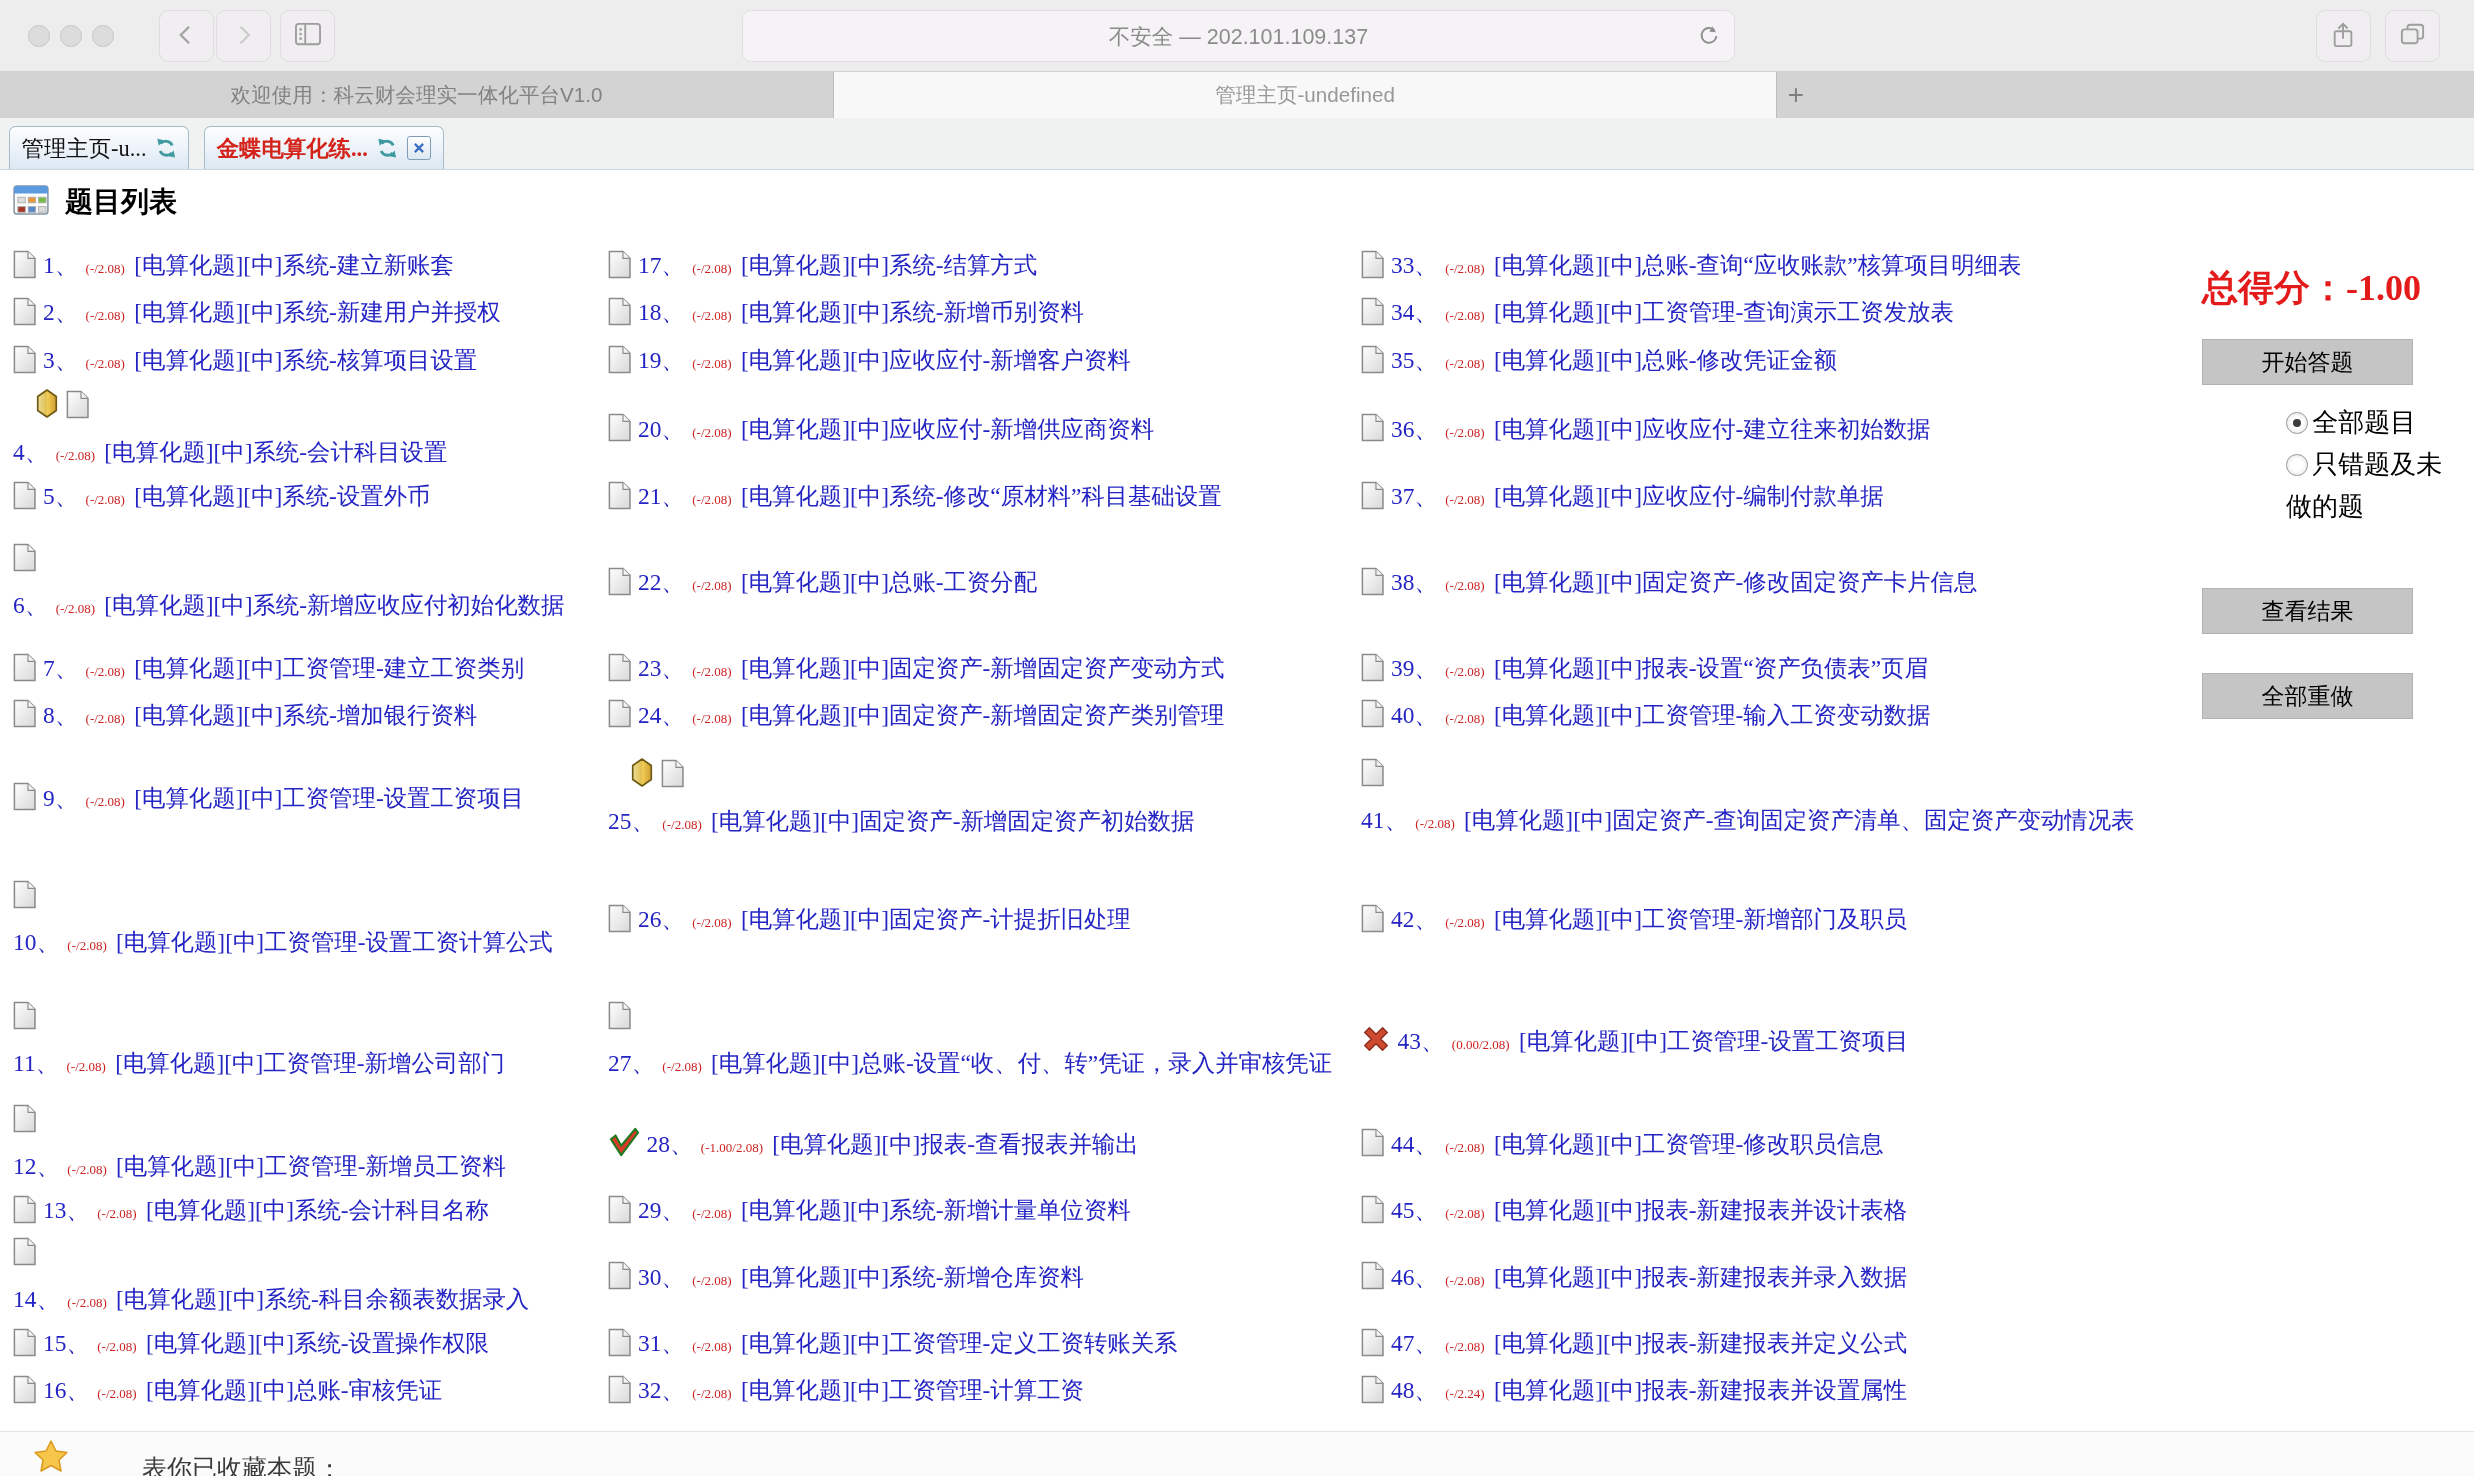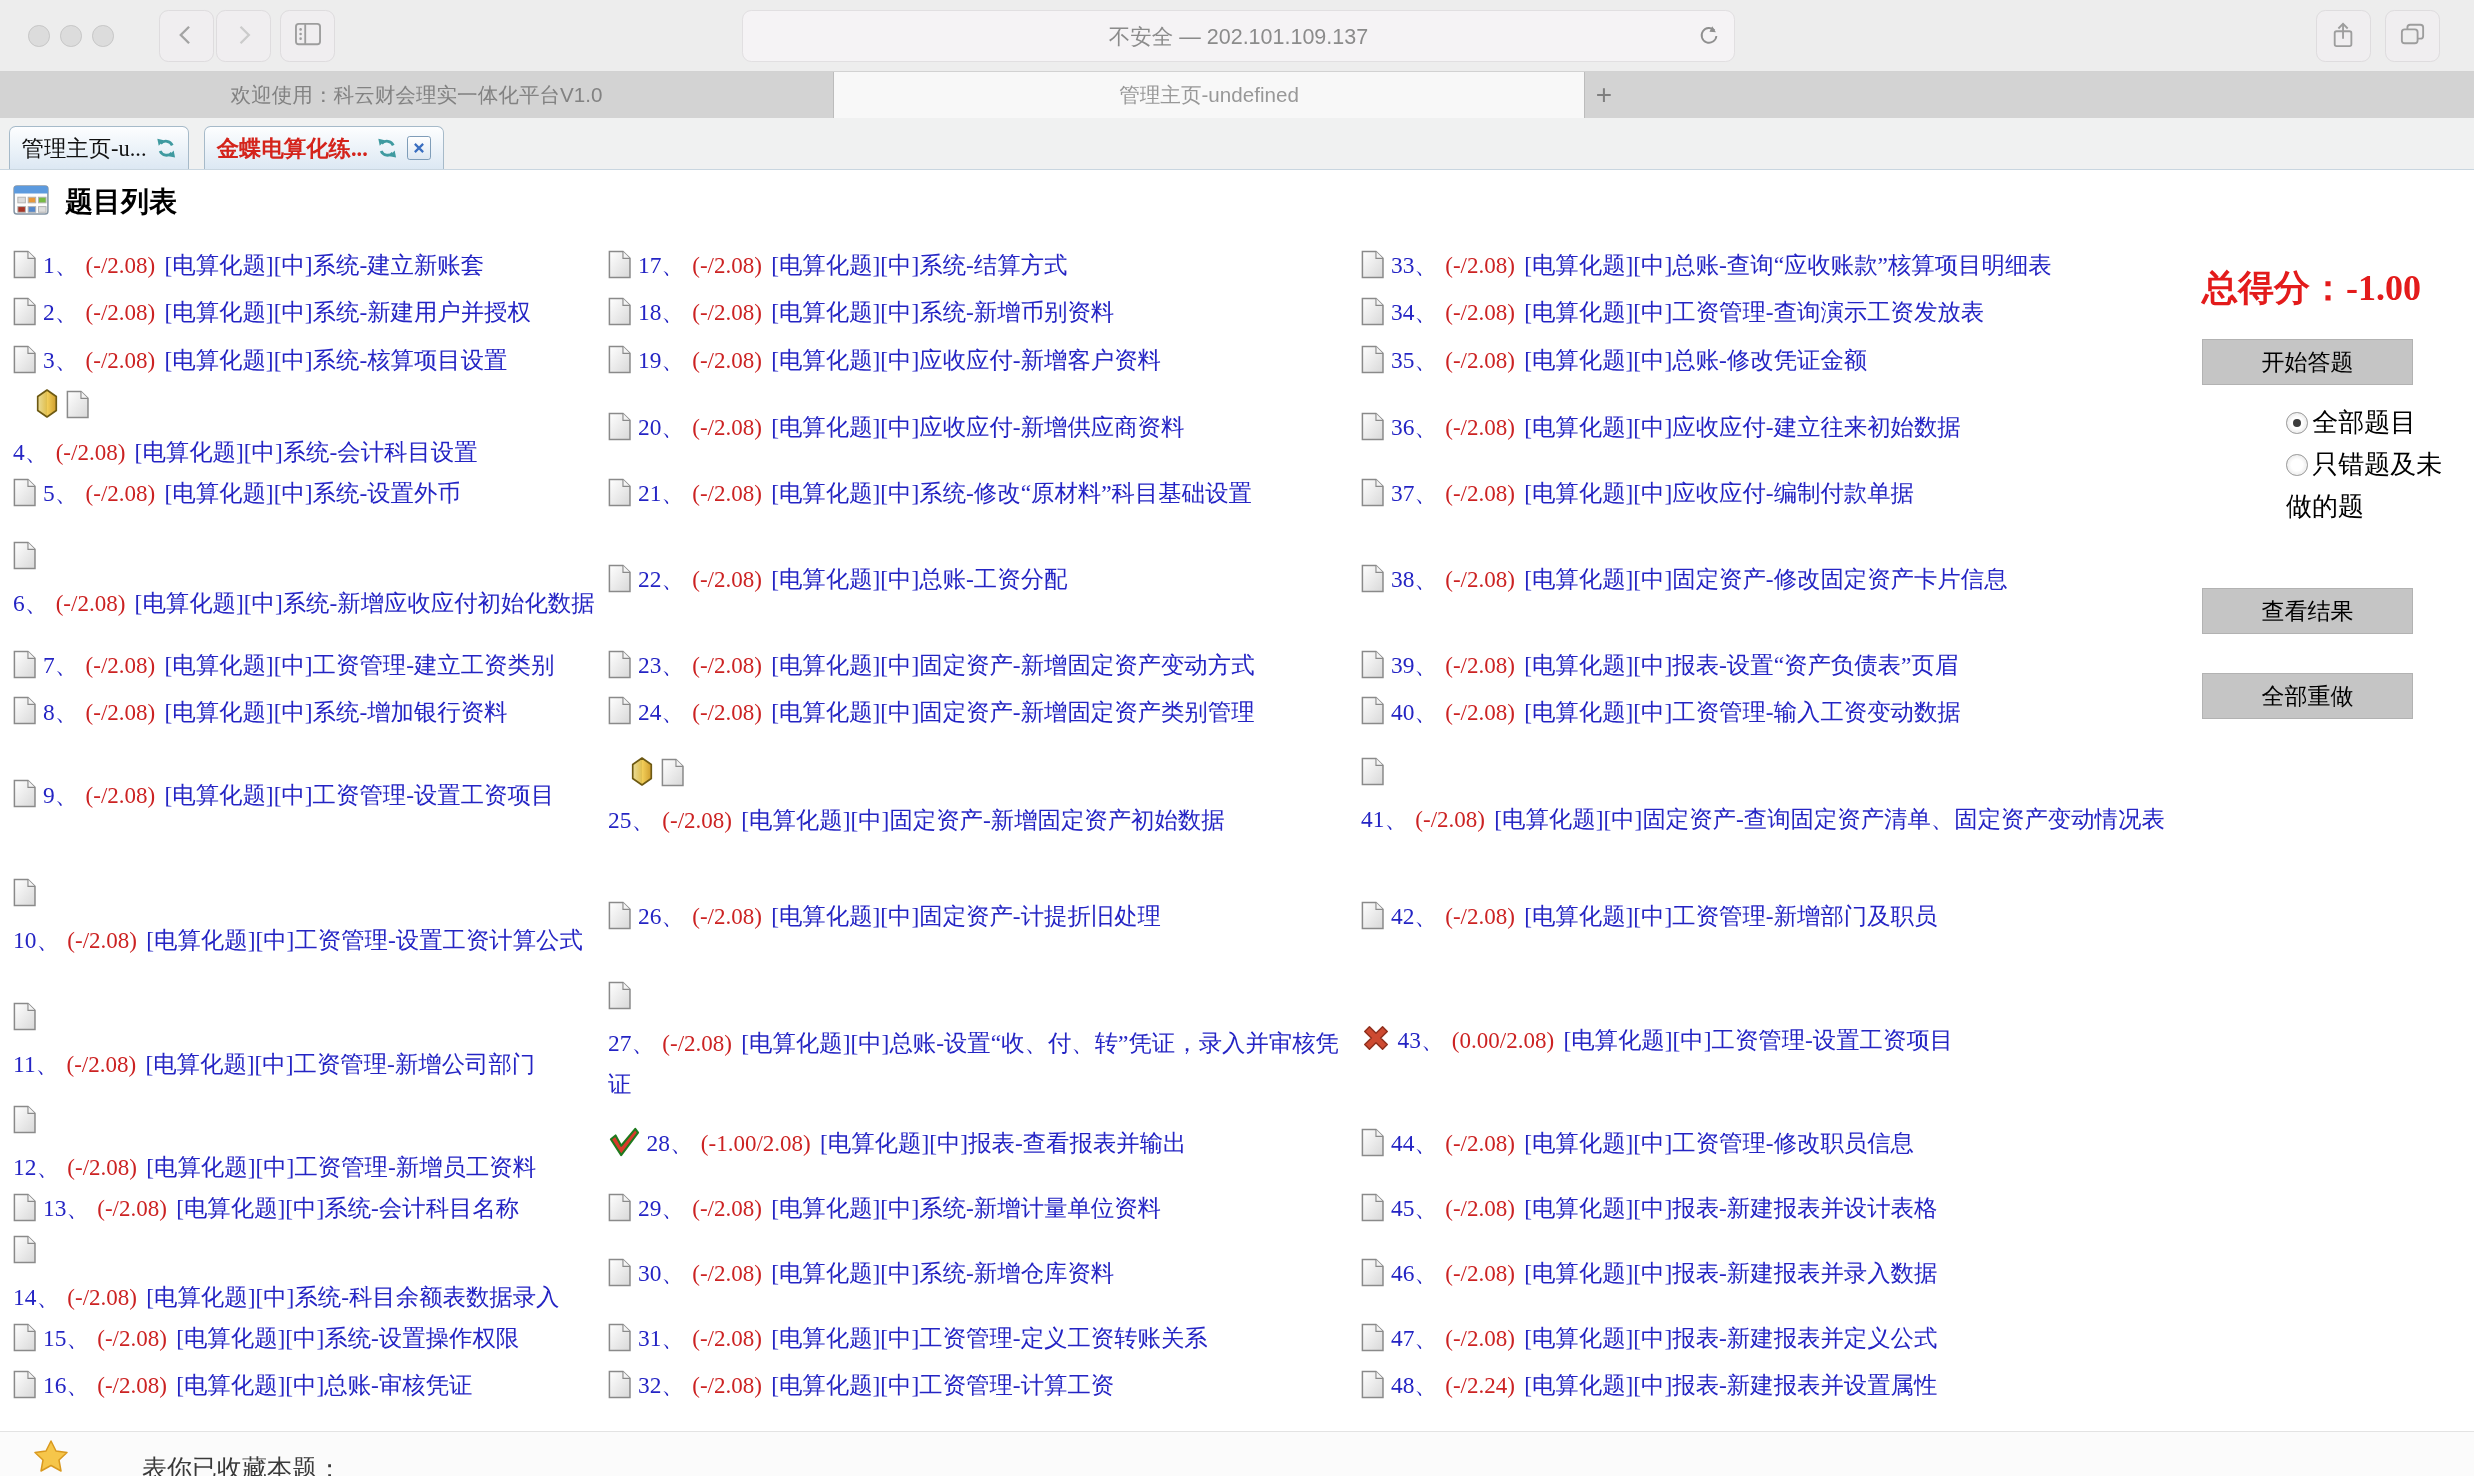--- a/index.html
+++ b/index.html
@@ -13,21 +13,21 @@
   .t1{left:28px}.t2{left:60px}.t3{left:92px}
   .navbtn{position:absolute;top:10.3px;width:53px;height:50px;border:0.9px solid #dedcde;border-radius:9.3px;background:#f0eef0;display:flex;align-items:center;justify-content:center;}
   .urlfield{position:absolute;left:742px;top:10.3px;width:991px;height:50px;background:#f5f3f5;border:0.9px solid #e1dfe1;border-radius:9.3px;display:flex;align-items:center;justify-content:center;}
   .urltext{font-size:21.5px;color:#8b8b8b;}
   .reload{position:absolute;right:13px;top:13px;}
 
   
   .tabbar{position:absolute;top:72px;left:0;width:2475px;height:46px;display:flex;background:#d3d3d3;border-bottom:0.9px solid #c0c0c0;}
   .btab{height:46px;display:flex;align-items:center;justify-content:center;font-size:20.6px;color:#828282;border-right:0.9px solid #bcbcbc;box-sizing:border-box;background:#d3d3d3;overflow:hidden;white-space:nowrap;}
   .btab:nth-child(1){width:834px}
-  .btab:nth-child(2){width:751px}
+  .btab:nth-child(2){width:943px}
   .btab:nth-child(3){width:793px}
   .btab.active{background:#f8f8f8;color:#989898;}
   .newtab{width:38px;height:46px;display:flex;align-items:center;justify-content:center;font-size:28px;color:#7f7f7f;background:#d3d3d3;}
 
   
   .istrip{position:absolute;top:118px;left:0;width:2475px;height:52px;background:#f0f1f1;border-bottom:0.9px solid #c9d6e0;display:flex;align-items:flex-end;padding-left:9.3px;box-sizing:border-box;gap:15px;}
   .itab{height:42px;display:flex;align-items:center;gap:8.4px;padding:0 11.2px;border:0.9px solid #a6bac9;border-bottom:none;border-radius:6.5px 6.5px 0 0;background:linear-gradient(#fdfeff,#dce8f3);}
   .itab-label{font-family:"Liberation Serif","DejaVu Serif",serif;font-size:22.4px;color:#111;}
   .itab.active .itab-label{color:#d4231b;font-weight:bold;}
   .itab-refresh{display:inline-flex;}
@@ -40,21 +40,21 @@
   
   .qarea{position:absolute;top:245px;left:11.2px;}
   table.qtab{border-collapse:collapse;table-layout:fixed;}
   td.qcell{vertical-align:middle;padding:0 3.7px 0 1.9px;overflow:hidden;}
   .qtext{line-height:41px;font-size:23.4px;}
   .icon-row{line-height:36px;}
   .icon-row.indent{padding-left:20.6px;}
   .qicon{display:inline-block;vertical-align:-5.6px;margin-right:6.5px;}
   .qlink{text-decoration:none;cursor:pointer;}
   .qnum{color:#2424c4;margin-right:7.5px;}
-  .qscore{color:#cc2222;font-size:23px;margin-right:9.3px;}
+  .qscore{color:#cc2222;font-size:13px;margin-right:9.3px;}
   .qtitle{color:#2424c4;}
 
   
   .panel{position:absolute;left:2202px;top:264px;width:273px;font-family:"Liberation Serif","DejaVu Serif",serif;}
   .total{color:#e31b1b;font-size:36px;font-weight:bold;white-space:nowrap;}
   .pbtn{display:block;width:211px;background:#c5c5c5;border:0.9px solid #b2b2b2;font-family:"Liberation Serif","DejaVu Serif",serif;font-size:23px;color:#000;text-align:center;padding:6.5px 0;cursor:pointer;}
   .pbtn.start{margin-top:26px;}
   .pbtn.view{margin-top:60px;}
   .pbtn.redo{margin-top:39px;}
   .radio-group{margin:17px 0 0 84px;width:172px;font-size:26px;line-height:1.62;color:#000;}

